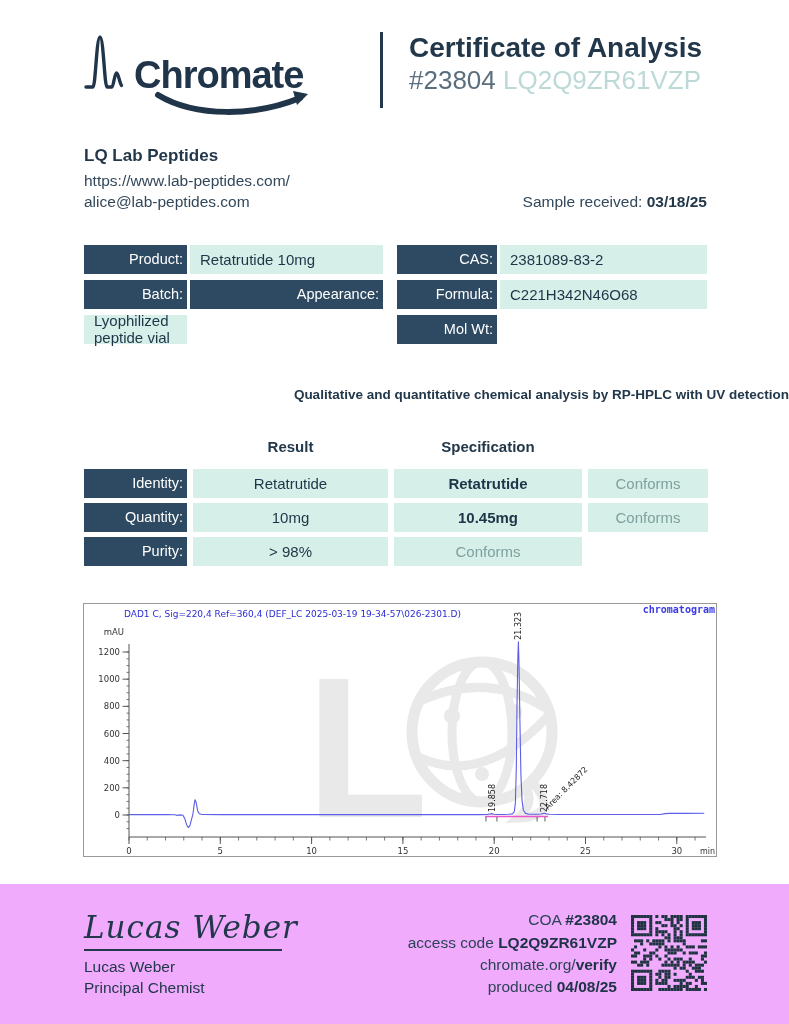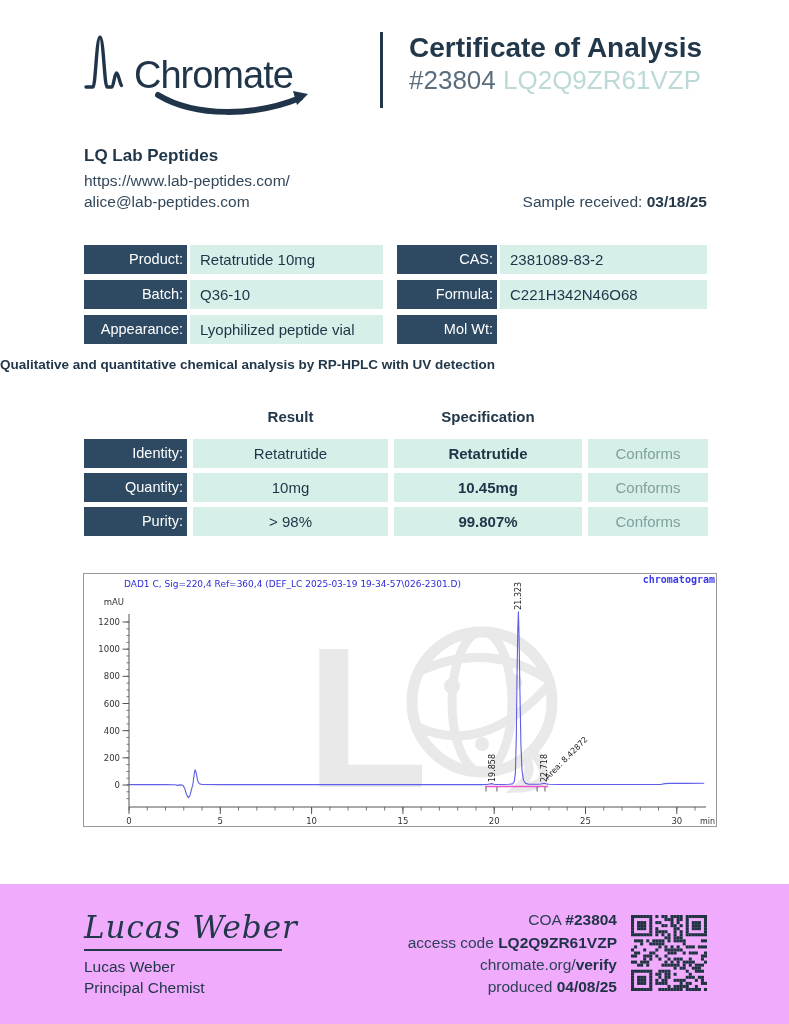--- a/index.html
+++ b/index.html
@@ -5,21 +5,21 @@
   * { margin:0; padding:0; box-sizing:border-box; }
   html,body { background:#ffffff; }
   .page {
     position:relative; width:789px; height:1024px; background:#ffffff;
     font-family:"Liberation Sans", sans-serif; color:#1d3547; overflow:hidden;
   }
   
   .masthead { display:flex; margin:30px 82px 0 84px; height:92px; }
   .logo-block { width:296px; position:relative; }
   .logo-row { display:flex; align-items:flex-end; }
-  .logo-text { font-size:38px; font-weight:normal; color:#20354a; letter-spacing:-1px; line-height:1; margin-left:-6px; }
+  .logo-text { font-size:38px; font-weight:bold; color:#20354a; letter-spacing:-1px; line-height:1; margin-left:-6px; }
   .swoosh { position:absolute; left:66px; top:58px; }
   .head-divider { width:3px; background:#22384a; margin:2px 0 10px 0; height:76px; }
   .title-block { padding-left:26px; padding-top:2px; }
   .coa-title { font-size:28px; font-weight:bold; color:#22384a; line-height:1.15; }
   .coa-sub { font-size:26px; line-height:1.25; font-weight:400; }
   .coa-num { color:#5b6e7e; }
   .coa-code { color:#bcd9d8; }
   
   .company-row { display:flex; justify-content:space-between; align-items:flex-end; margin:24px 82px 0 84px; }
   .client-name { font-size:17px; font-weight:bold; color:#22384a; margin-bottom:4px; }
@@ -33,21 +33,21 @@
   .pg-col.right { grid-template-columns:100px 207px; column-gap:3px; }
   .cell-label {
     background:#2d4a62; color:#ffffff; font-size:14.5px; height:29px;
     display:flex; align-items:center; justify-content:flex-end; padding-right:4px;
   }
   .cell-value {
     background:#d6efe8; color:#1d3547; font-size:15px; height:29px;
     display:flex; align-items:center; padding-left:10px;
   }
   
-  .method-note { text-align:left; font-size:13.5px; font-weight:bold; color:#22384a; margin-top:13px; }
+  .method-note { text-align:right; font-size:13.5px; font-weight:bold; color:#22384a; margin-top:43px; }
   
   .results { margin:36px 82px 0 84px; }
   .res-grid { display:grid; grid-template-columns:103px 195px 188px 120px; column-gap:6px; row-gap:5px; }
   .res-head { font-size:15px; font-weight:bold; color:#22384a; text-align:center; padding-bottom:9px; }
   .res-spec, .res-result, .res-status {
     background:#d6efe8; height:29px; display:flex; align-items:center; justify-content:center; font-size:15px;
   }
   .res-result { font-weight:bold; }
   .res-status { color:#7fa09e; }
   
@@ -103,21 +103,20 @@
     <div class="dates-block">
       <div><span>Sample received:</span> <b>03/18/25</b></div>
     </div>
   </section>
 
   <section class="product-grid">
     <div class="pg-col left">
       <div class="cell-label">Product:</div>
       <div class="cell-value">Retatrutide 10mg</div>
       <div class="cell-label">Batch:</div>
-      <div class="cell-value">Q36-10</div>
       <div class="cell-label">Appearance:</div>
       <div class="cell-value">Lyophilized peptide vial</div>
     </div>
     <div class="pg-col right">
       <div class="cell-label">CAS:</div>
       <div class="cell-value">2381089-83-2</div>
       <div class="cell-label">Formula:</div>
       <div class="cell-value">C221H342N46O68</div>
       <div class="cell-label">Mol Wt:</div>
     </div>
@@ -137,21 +136,20 @@
       <div class="res-result">Retatrutide</div>
       <div class="res-status">Conforms</div>
 
       <div class="cell-label">Quantity:</div>
       <div class="res-spec">10mg</div>
       <div class="res-result">10.45mg</div>
       <div class="res-status">Conforms</div>
 
       <div class="cell-label">Purity:</div>
       <div class="res-spec">&gt; 98%</div>
-      <div class="res-result">99.807%</div>
       <div class="res-status">Conforms</div>
     </div>
   </section>
 
   <section class="chart-box">
     <svg id="wm-svg" width="634" height="254" viewBox="0 0 634 254">
       <text x="222" y="213" font-family="Liberation Sans, sans-serif" font-weight="bold" font-size="200" fill="#e9e9e9">L</text>
       <g stroke="#e9e9e9" fill="none">
         <circle cx="398" cy="128" r="70" stroke-width="11"></circle>
         <ellipse cx="398" cy="128" rx="30" ry="70" stroke-width="9"></ellipse>

